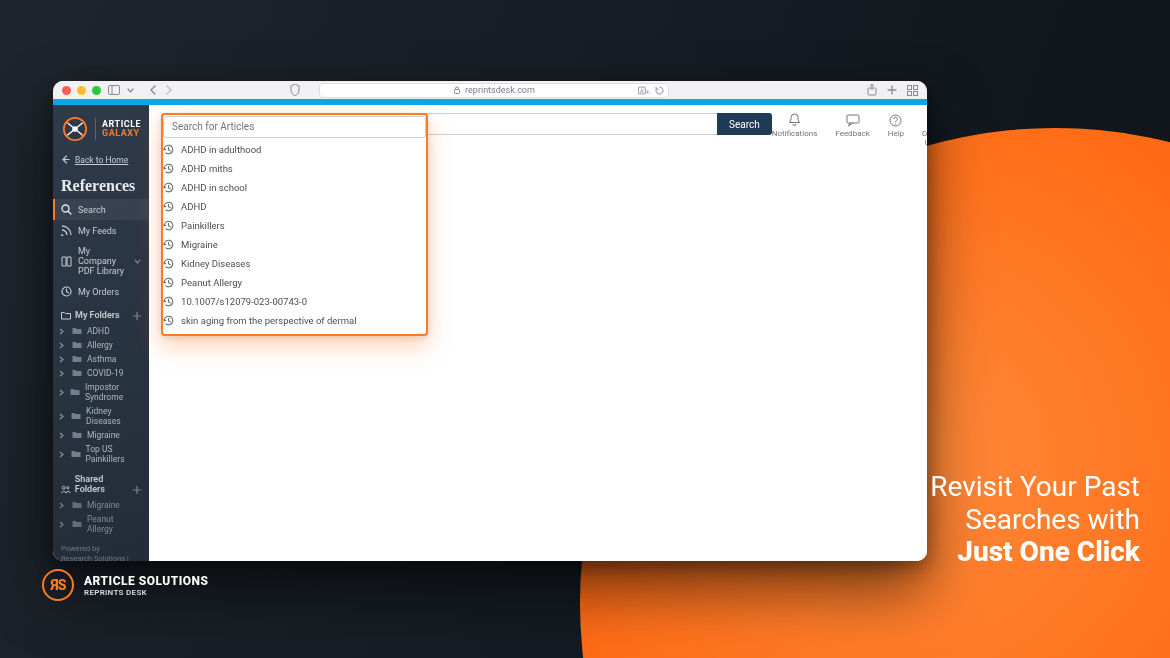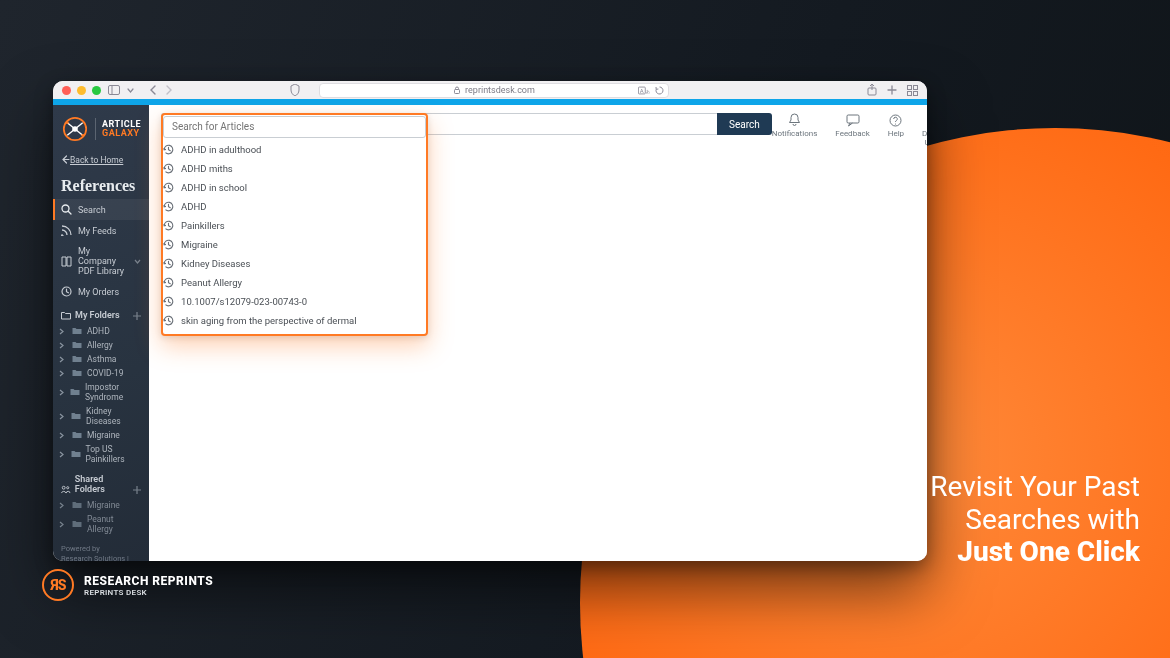--- a/index.html
+++ b/index.html
@@ -51,21 +51,21 @@
     color: #c7ccd3; display: flex; flex-direction: column; font-size: 9px;
     position: relative;
   }
   .logo-box { display: flex; align-items: center; gap: 6px; padding: 10px 8px 8px; }
   .logo-svg { width: 28px; height: 28px; }
   .logo-divider { width: 1px; height: 22px; background: rgba(255,255,255,0.22); }
   .logo-txt { display: flex; flex-direction: column; line-height: 1; }
   .logo-txt .l1 { font-size: 9px; font-weight: 700; color: #fff; letter-spacing: 0.5px; }
   .logo-txt .l2 { font-size: 9px; font-weight: 700; color: #ff7a24; letter-spacing: 0.5px; }
 
-  .back-home { display: flex; align-items: flex-start; padding: 4px 8px 6px; color: #c7ccd3; }
+  .back-home { display: flex; align-items: flex-start; gap: 5px; padding: 4px 8px 6px; color: #c7ccd3; }
   .back-home span { text-decoration: underline; font-size: 8.5px; }
 
   .sec-header { font-size: 16px; font-weight: 700; color: #e8ecef; padding: 6px 8px 4px; font-family: Liberation Serif, serif; }
 
   .nav-item {
     display: flex; align-items: center; gap: 6px; padding: 5px 8px;
     color: #c7ccd3; cursor: pointer; position: relative;
   }
   .nav-item.active { background: rgba(255,255,255,0.06); }
   .nav-item.active::before {
@@ -647,16 +647,16 @@
 
 <div class="promo">
   <div class="p1">Revisit Your Past</div>
   <div class="p2">Searches with</div>
   <div class="p3">Just One Click</div>
 </div>
 
 <div class="footer-logo">
   <div class="fl-ring">ЯS</div>
   <div class="fl-txt">
-    <div class="l1">RESEARCH REPRINTS</div>
+    <div class="l1">ARTICLE SOLUTIONS</div>
     <div class="l2">REPRINTS DESK</div>
   </div>
 </div>
 
 </body></html>

